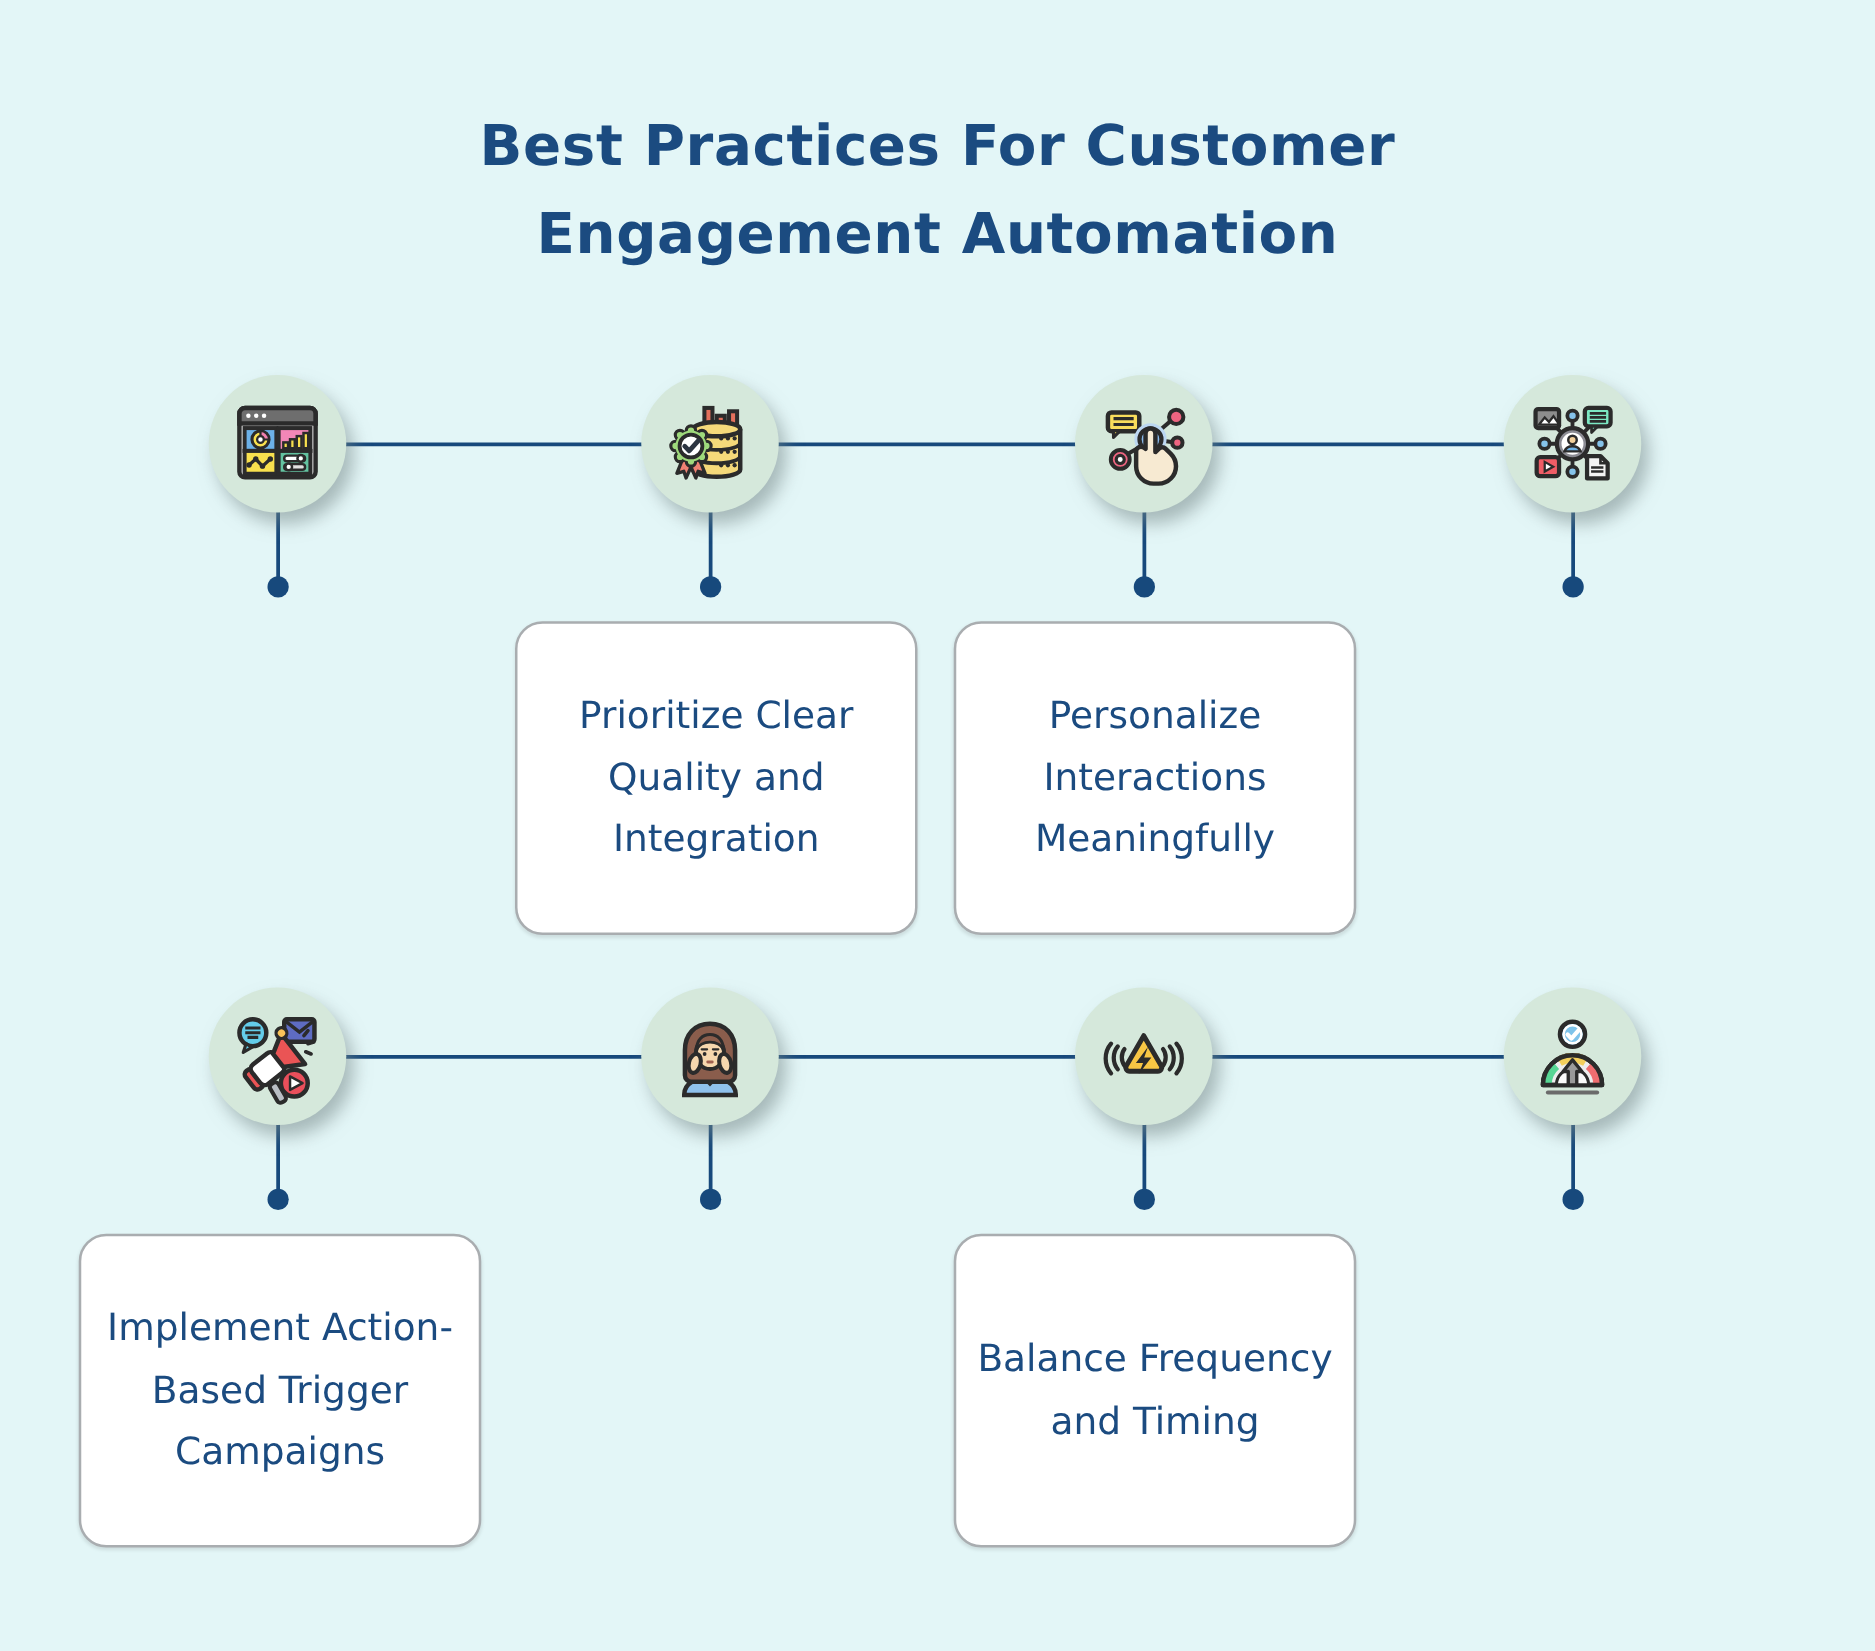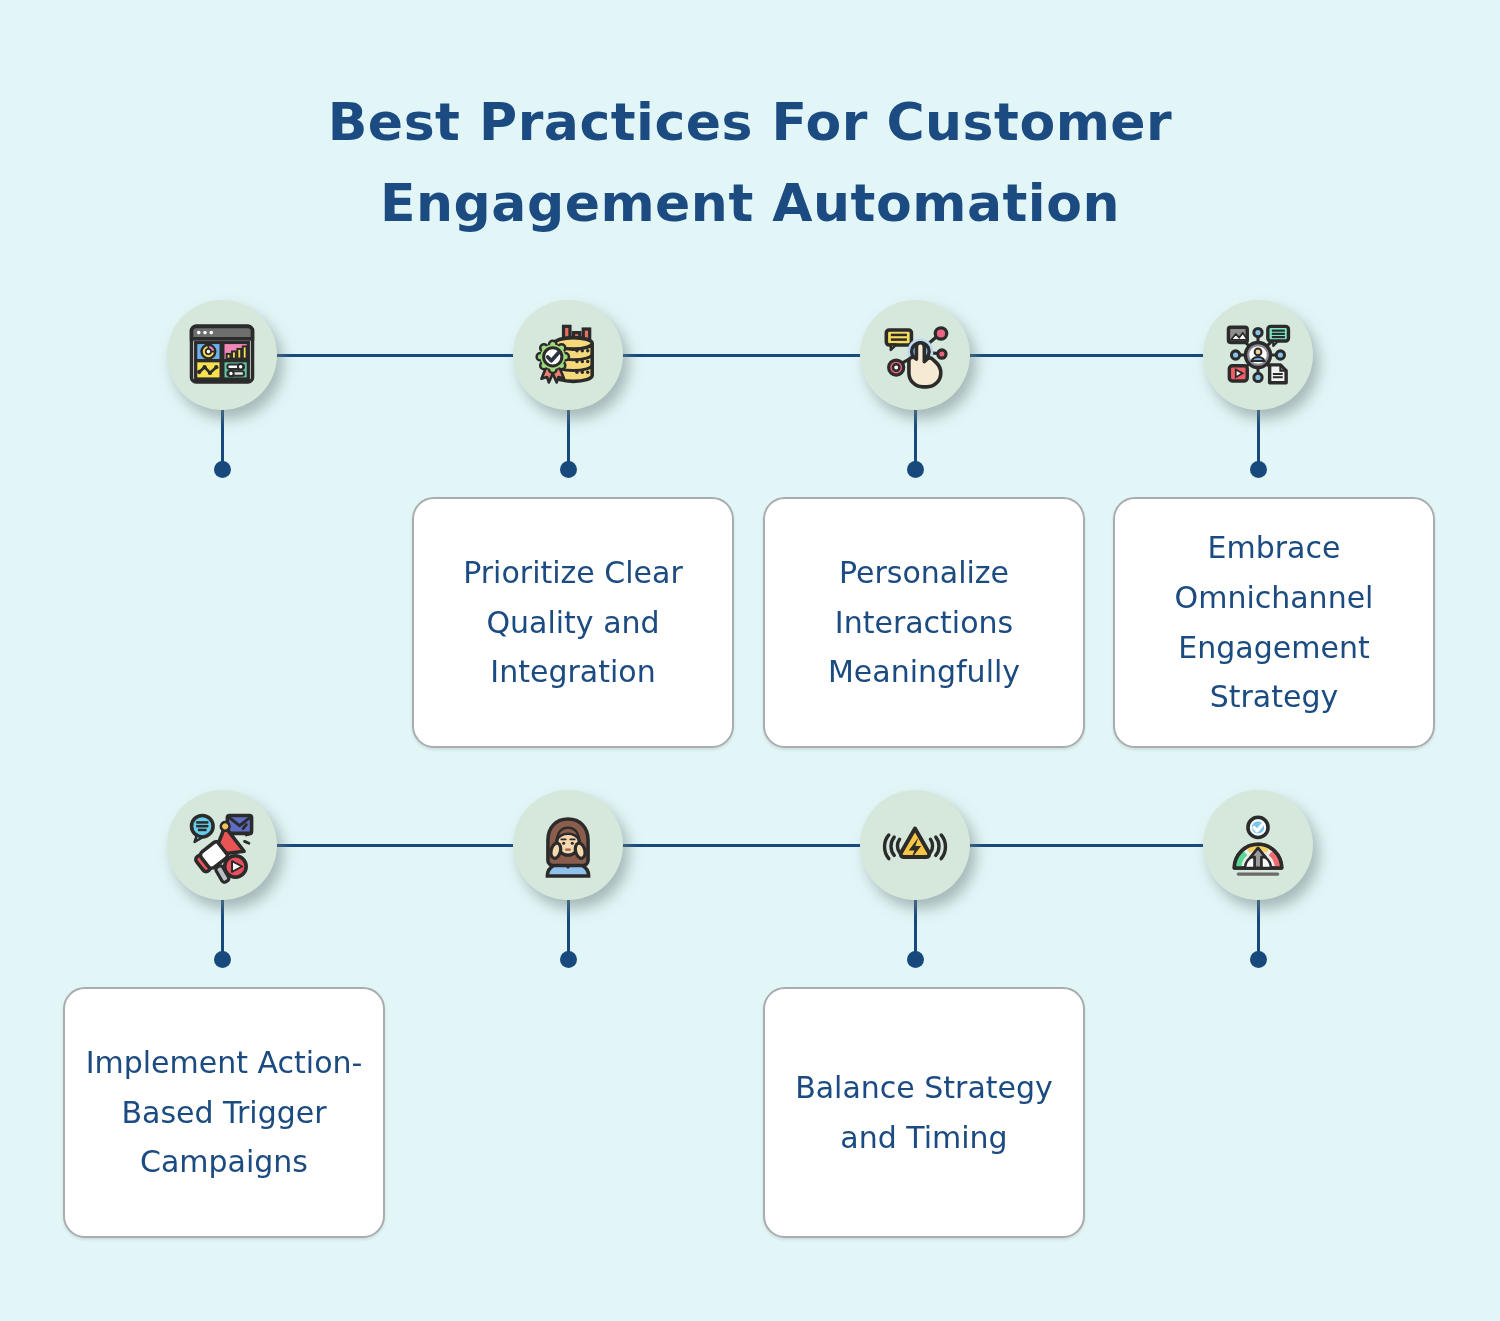--- a/index.html
+++ b/index.html
@@ -15,21 +15,21 @@
     position:relative;
     width:1500px;height:1321px;
     background:var(--bg);
     overflow:hidden;
     font-family:"DejaVu Sans","Liberation Sans",sans-serif;
   }
   .title{
     position:absolute;top:82px;left:0;width:100%;
     text-align:center;
     color:var(--text);
-    font-size:52px;font-weight:700;line-height:1.55;
+    font-size:45px;font-weight:700;line-height:1.55;
     letter-spacing:.5px;
   }
   .hline{
     position:absolute;left:222px;width:1036px;height:3px;
     background:var(--navy);z-index:1;
   }
   .item{position:absolute;left:0;top:0;width:100%;height:100%;pointer-events:none;}
   .circle{
     position:absolute;
     left:calc(var(--cx) - 55px);
@@ -216,23 +216,20 @@
         <rect x="8" y="30" width="10" height="8.5" rx="1.6" fill="#ef5d66" stroke="#2b2b2b" stroke-width="1.9"></rect>
         <path d="M11.6 32.1l3.8 2.15-3.8 2.15z" fill="#fff" stroke="#2b2b2b" stroke-width="1"></path>
         <path d="M30.5 29.5h6l3.2 3.2v6.8h-9.2z" fill="#f3f3f3" stroke="#2b2b2b" stroke-width="1.9" stroke-linejoin="round"></path>
         <path d="M36.5 29.5v3.2h3.2" fill="none" stroke="#2b2b2b" stroke-width="1.2"></path>
         <line x1="32.3" y1="34.6" x2="37.8" y2="34.6" stroke="#2b2b2b" stroke-width="1.1"></line>
         <line x1="32.3" y1="36.4" x2="37.8" y2="36.4" stroke="#2b2b2b" stroke-width="1.1"></line>
       </svg>
     </div>
     <div class="vline"></div>
     <div class="dot"></div>
-    <div class="card">
-        <span>Embrace Omnichannel Engagement Strategy</span>
-      </div>
   </div>
 
   <div class="item" style="--cx:222px;--cardx:63px;--rowy:845px">
     <div class="circle">
       <svg viewBox="0 0 48 48">
         <rect x="27" y="7.5" width="13.5" height="10" rx="1.2" fill="#5e6cc2" stroke="#2b2b2b" stroke-width="2"></rect>
         <path d="M27.4 8.2l6.4 5 6.4-5" fill="none" stroke="#2b2b2b" stroke-width="1.6"></path>
         <circle cx="13" cy="13.5" r="6" fill="#64cdea" stroke="#2b2b2b" stroke-width="2"></circle>
         <path d="M10 18.3l-1.3 4 3.8-2.2z" fill="#64cdea" stroke="#2b2b2b" stroke-width="1.4" stroke-linejoin="round"></path>
         <line x1="9.6" y1="11.4" x2="16.4" y2="11.4" stroke="#2b2b2b" stroke-width="1.4"></line>
@@ -292,21 +289,21 @@
           <path d="M35.6 19.6c2.4 2.9 2.4 7.3 0 10.2"></path>
           <path d="M38.6 18.4c3.2 3.7 3.2 9.5 0 13.2"></path>
         </g>
         <path d="M24 14.8l7.8 13.5c.6 1.1-.2 2.4-1.5 2.4H17.7c-1.3 0-2.1-1.3-1.5-2.4z" fill="#f8c644" stroke="#2b2b2b" stroke-width="2.2" stroke-linejoin="round"></path>
         <path d="M25.9 19.8l-5.4 7.2h3.2l-2 5 5.7-7.4h-3.2z" fill="#2b2b2b"></path>
       </svg>
     </div>
     <div class="vline"></div>
     <div class="dot"></div>
     <div class="card">
-        <span>Balance Strategy and Timing</span>
+        <span>Balance Frequency and Timing</span>
       </div>
   </div>
 
   <div class="item" style="--cx:1258px;--cardx:1113px;--rowy:845px">
     <div class="circle">
       <svg viewBox="0 0 48 48">
         <path d="M10.8 36.8a13.2 13.2 0 0 1 26.4 0z" fill="#ededed" stroke="#2b2b2b" stroke-width="2" stroke-linejoin="round"></path>
         <path d="M12.5 36.8A11.5 11.5 0 0 1 16.6 28" fill="none" stroke="#57d694" stroke-width="4.4"></path>
         <path d="M18.1 26.4A11.5 11.5 0 0 1 29.9 26.4" fill="none" stroke="#f3cf5c" stroke-width="4.4"></path>
         <path d="M31.4 28A11.5 11.5 0 0 1 35.5 36.8" fill="none" stroke="#ef6d70" stroke-width="4.4"></path>

